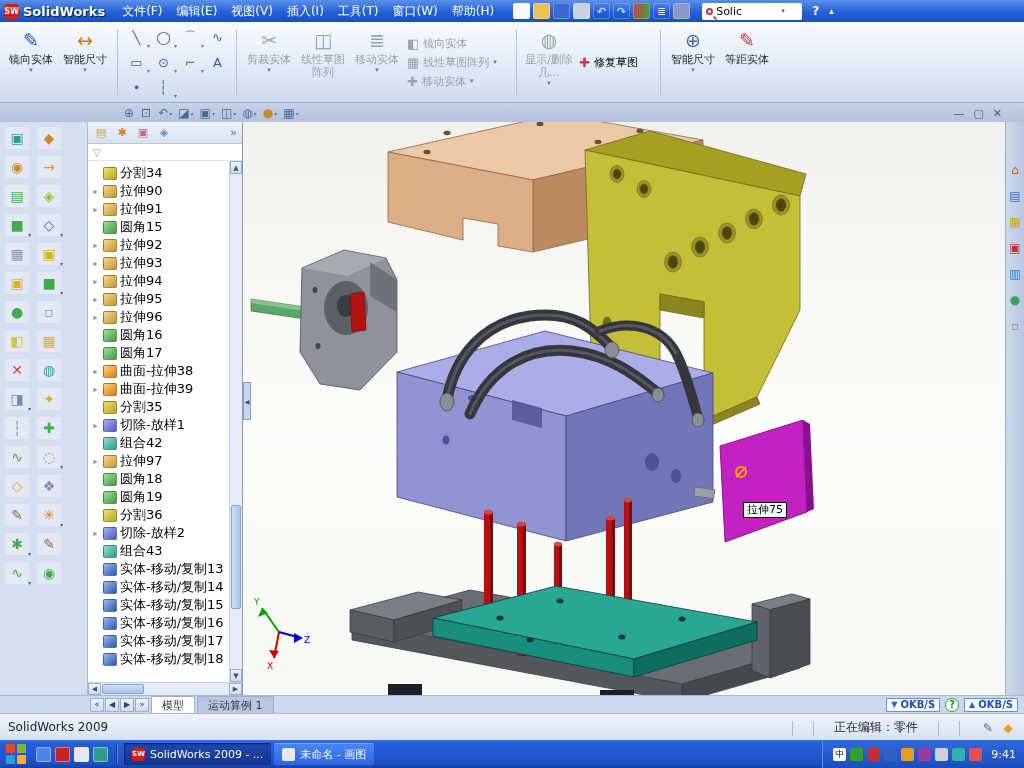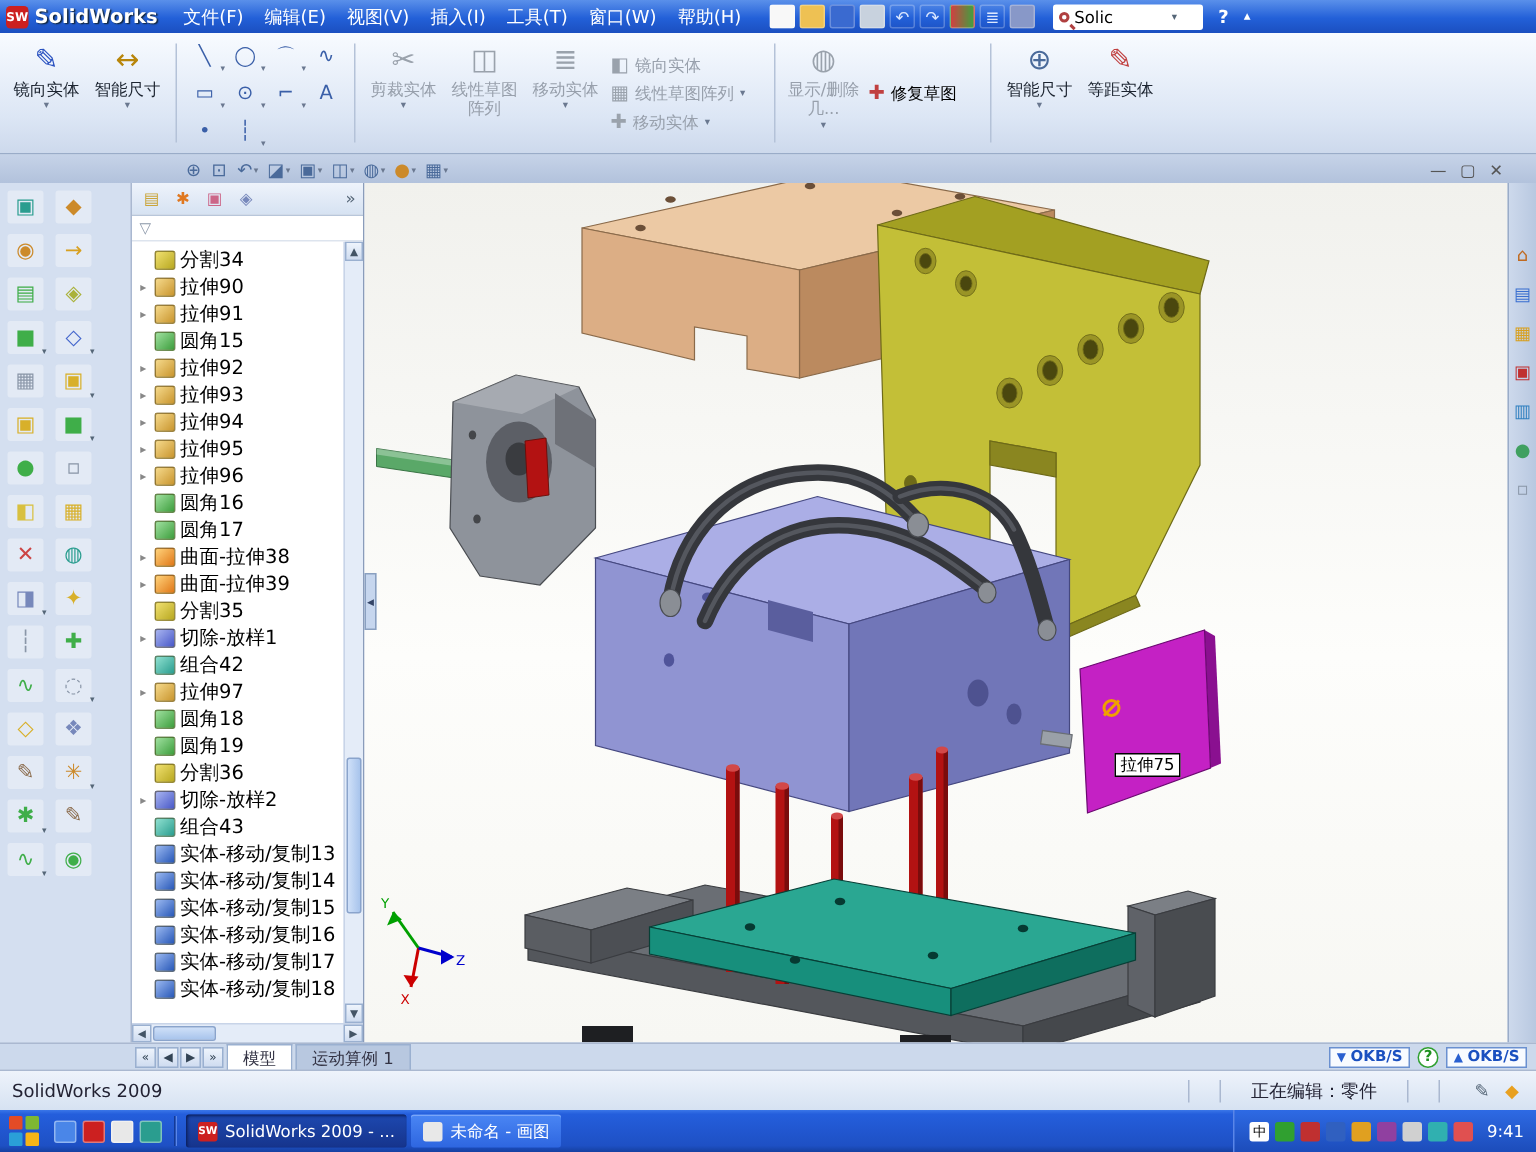--- a/index.html
+++ b/index.html
@@ -94,21 +94,21 @@
 .bnav span{width:14px;height:14px;background:linear-gradient(180deg,#eef4fc,#cfdcf0);border:1px solid #9ab0d0;font-size:8px;display:flex;align-items:center;justify-content:center;color:#345}
 .btab{padding:1px 10px;font-size:11px;border:1px solid #9ab0d0;border-bottom:none;margin-left:2px;background:#b8c8e0;color:#334;white-space:nowrap}
 .btab.active{background:#fff}
 .netmeter{margin-left:auto;display:flex;align-items:center;gap:5px;margin-right:6px}
 .net-box{display:flex;align-items:center;gap:3px;background:#f8fbff;border:1px solid #6a90d0;height:14px;padding:0 4px;font-size:10px;font-weight:bold;color:#1a50c0}
 .net-arrow{color:#2a60d0;font-size:8px}
 .qmark{width:14px;height:14px;border-radius:50%;background:#fff;border:1px solid #30a030;color:#209020;font-size:10px;font-weight:bold;display:flex;align-items:center;justify-content:center}
 
 
 .statusbar{position:absolute;left:0;top:713px;width:1024px;height:27px;background:linear-gradient(180deg,#eef3fb,#d6e2f2);border-top:1px solid #aab8d0;display:flex;align-items:center;padding:0 8px;color:#223}
-.sb-right{margin-left:auto;display:flex;align-items:center;gap:20px}
+.sb-right{margin-left:auto;display:flex;align-items:flex-end;gap:20px}
 .sb-sep{width:1px;height:15px;background:#aab8d0}
 .sb-icon{width:16px;height:16px;display:flex;align-items:center;justify-content:center;font-size:12px}
 
 
 .taskbar{position:absolute;left:0;top:740px;width:1024px;height:28px;background:linear-gradient(180deg,#3a76e8 0%,#245edc 10%,#1e50c4 85%,#1540a0);display:flex;align-items:center;z-index:40}
 .startflag{width:24px;height:24px;margin:0 3px 0 4px;display:grid;grid-template-columns:9px 9px;grid-template-rows:9px 9px;gap:2px;align-content:center;justify-content:center;flex:none}
 .startflag i{border-radius:1px;display:block}
 .ql{display:flex;gap:4px;align-items:center;margin:0 5px}
 .ql .q{width:15px;height:15px;border-radius:2px;border:1px solid rgba(255,255,255,.4)}
 .ql-div{width:2px;height:20px;border-left:1px solid #143a96;border-right:1px solid #5a86e8;margin:0 3px}

